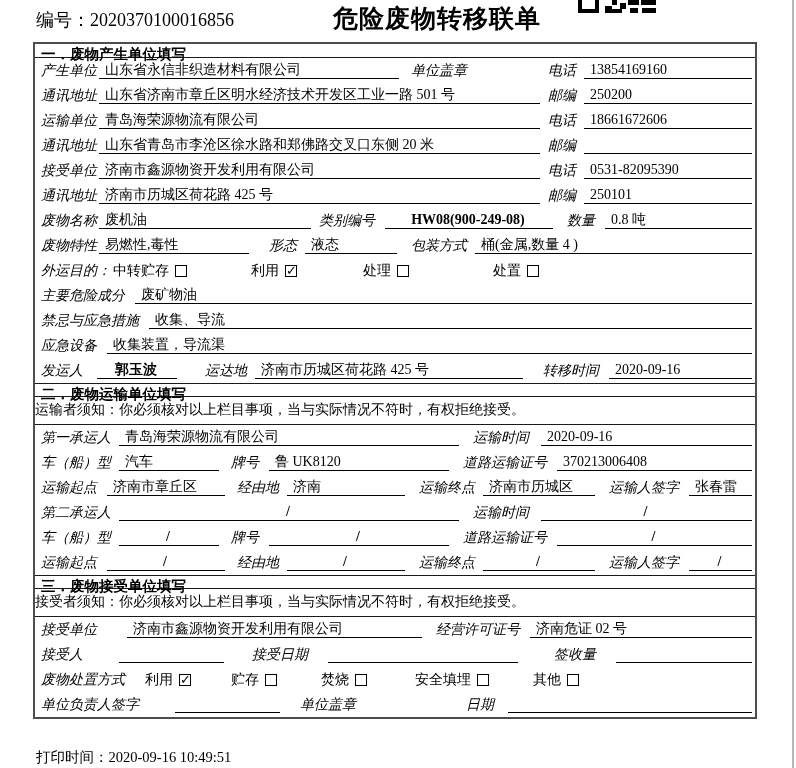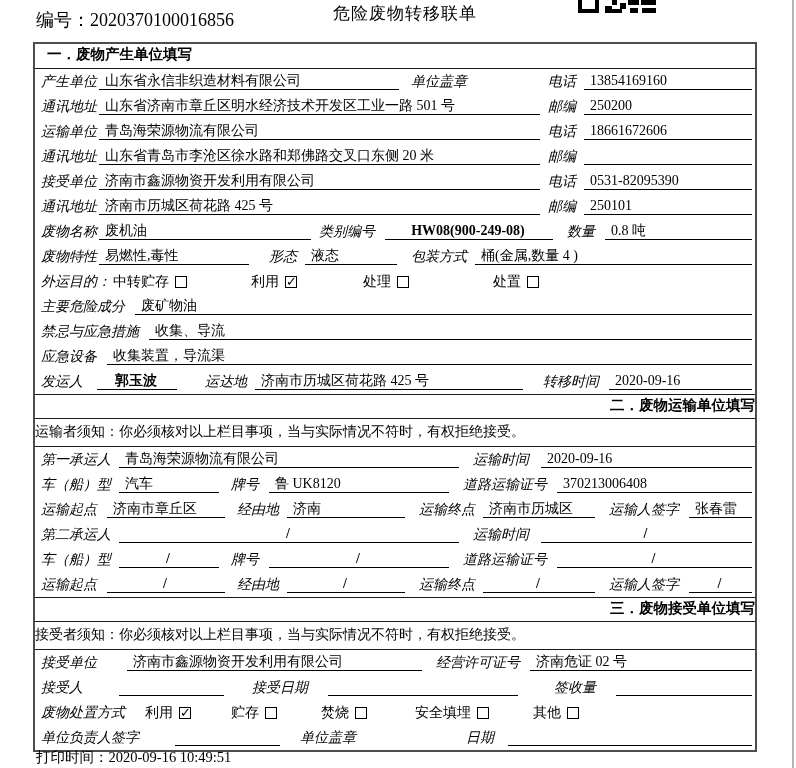--- a/index.html
+++ b/index.html
@@ -4,36 +4,36 @@
 <style>
   * { margin:0; padding:0; box-sizing:border-box; }
   html,body { background:#fff; }
   body {
     width:796px; height:768px; position:relative; overflow:hidden;
     font-family:"Liberation Serif","DejaVu Serif",serif;
     color:#000; font-size:14px;
   }
   .serial { position:absolute; left:36px; top:8px; font-size:18px; white-space:nowrap; }
   .doc-title {
-    position:absolute; left:333px; top:2px; font-size:17px; font-weight:normal;
+    position:absolute; left:333px; top:2px; font-size:25px; font-weight:bold;
     letter-spacing:1px; white-space:nowrap;
   }
   .qr-frag { position:absolute; left:578px; top:0; }
   .edge-line { position:absolute; left:792px; top:0; width:2px; height:768px; background:#b6b6b6; }
 
   .form-table {
     position:absolute; left:33px; top:42px; width:724px;
     border:2px solid #4d4d4d; background:#fff;
   }
   .sec-head {
-    font-weight:bold; font-size:14.5px; height:25px; line-height:21px;
-    padding-left:12px; border-bottom:1.5px solid #1a1a1a;
+    font-weight:bold; font-size:14.5px; height:14px; line-height:21px;
+    padding-left:6px; border-bottom:1.5px solid #1a1a1a;
     font-family:"Liberation Sans","DejaVu Sans",sans-serif;
   }
-  .sec-head.mid { border-top:1.5px solid #1a1a1a;text-align:right; }
+  .sec-head.mid { border-top:1.5px solid #1a1a1a; }
   .notice-row { height:28px; line-height:26px; border-bottom:1.5px solid #1a1a1a; white-space:nowrap; }
   .row { display:flex; align-items:flex-end; height:25px; padding:0 3px 4px 6px; white-space:nowrap; }
   .lbl { flex:none; line-height:16px;font-style:italic; }
   .val {
     border-bottom:1px solid #000; line-height:16px; padding:0 2px 0 6px;
     overflow:hidden; flex:none;
   }
   .grow { flex:1 1 auto; }
   .ctr { text-align:center; padding-left:0;font-weight:bold; }
   .ml6{margin-left:2px}.ml8{margin-left:8px}.ml10{margin-left:10px}.ml12{margin-left:12px}

